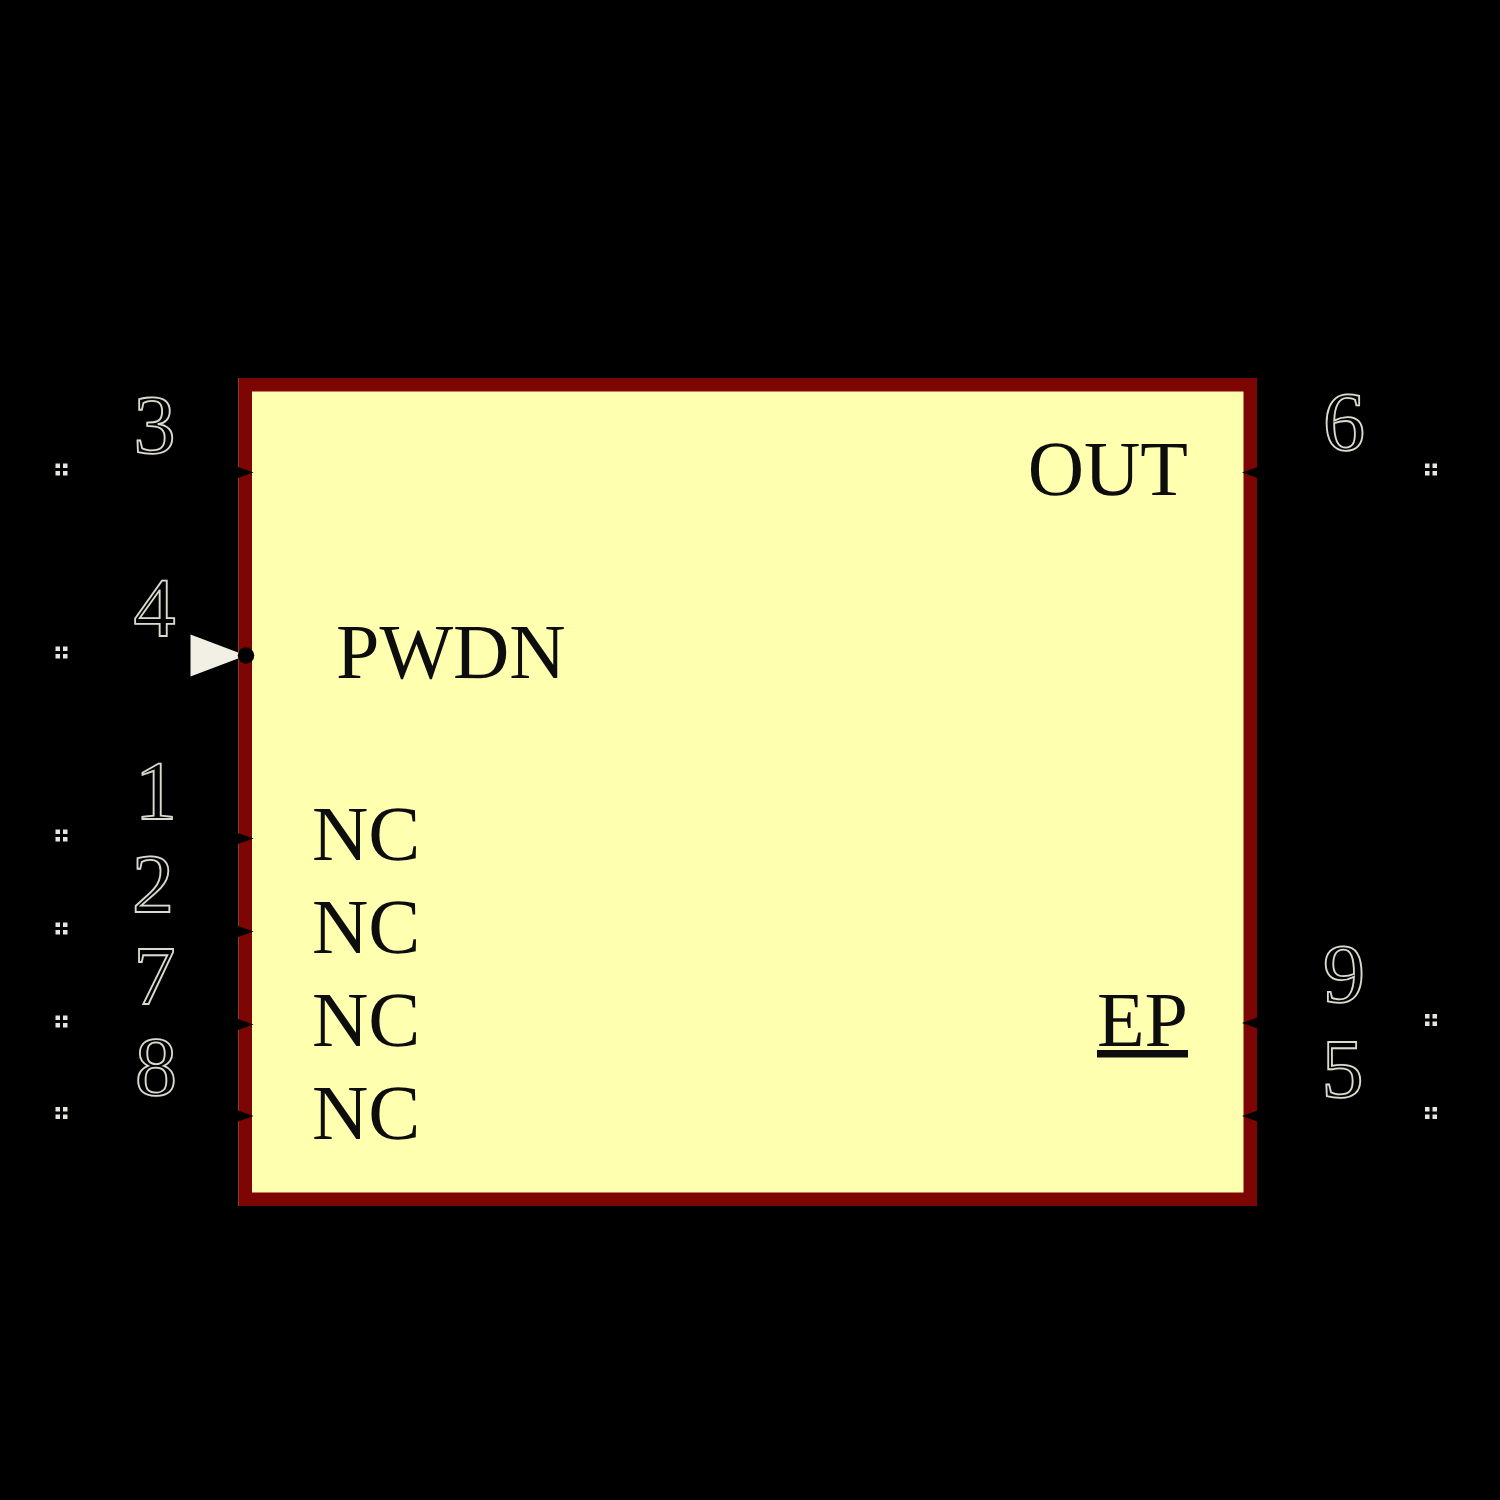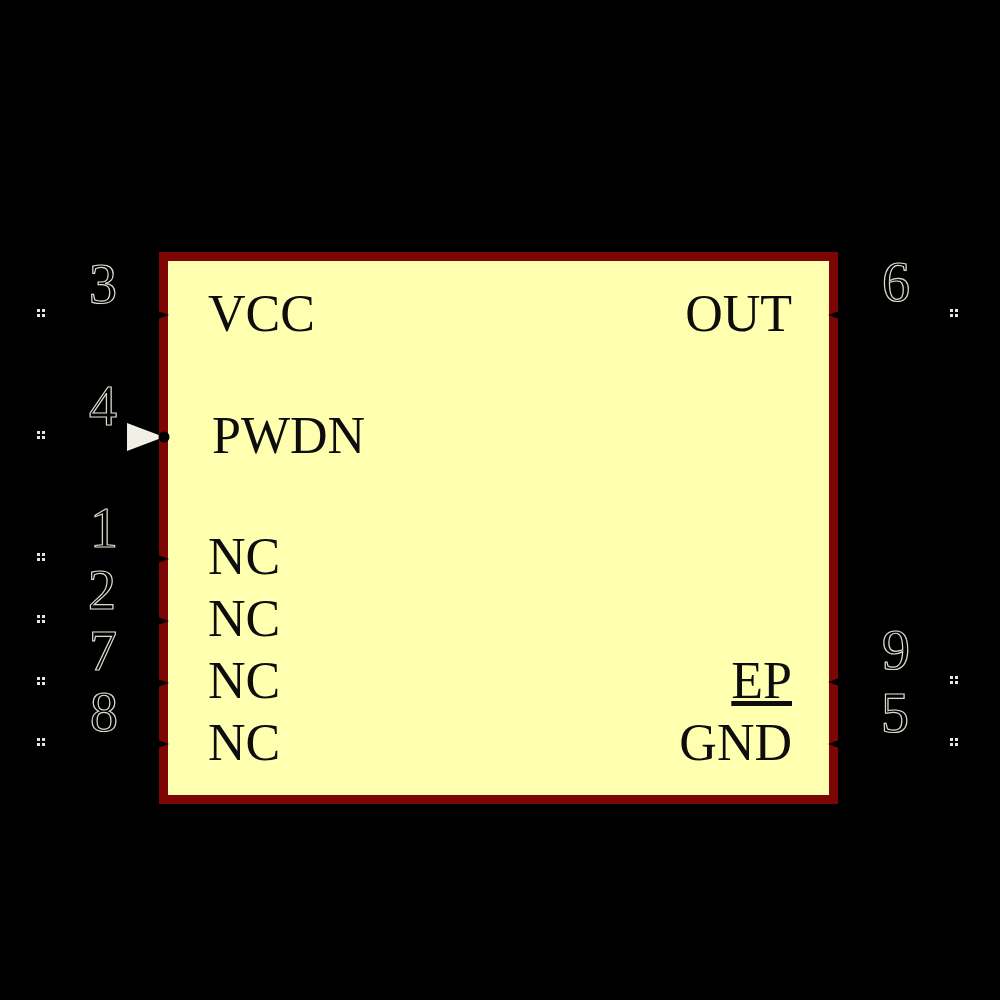--- a/index.html
+++ b/index.html
@@ -81,27 +81,26 @@
 </head>
 <body>
 
 <div class="stage">
 
   <div class="symbol-body"></div>
 
   <div class="pin-num" style="left:103px;top:284px;">3</div>
   <div class="endmark" style="left:41px;top:313px;"></div>
   <div class="tick point-right" style="left:152px;top:315px;"></div>
-  <div class="pin-name" style="left:208px;top:314px;">VCC</div>
 
   <div class="pin-num" style="left:103px;top:406px;">4</div>
   <div class="endmark" style="left:41px;top:435px;"></div>
   <div class="input-arrow" style="left:127px;top:437px;"></div>
   <div class="pin-dot" style="left:164px;top:437px;"></div>
-  <div class="pin-name" style="left:212px;top:436px;">PWDN</div>
+  <div class="pin-name" style="left:224px;top:436px;">PWDN</div>
 
   <div class="pin-num" style="left:104px;top:528px;">1</div>
   <div class="endmark" style="left:41px;top:557px;"></div>
   <div class="tick point-right" style="left:152px;top:559px;"></div>
   <div class="pin-name" style="left:208px;top:557px;">NC</div>
 
   <div class="pin-num" style="left:102px;top:590px;">2</div>
   <div class="endmark" style="left:41px;top:619px;"></div>
   <div class="tick point-right" style="left:152px;top:621px;"></div>
   <div class="pin-name" style="left:208px;top:619px;">NC</div>
@@ -122,15 +121,14 @@
   <div class="pin-name right" style="right:208px;top:314px;">OUT</div>
 
   <div class="pin-num" style="left:896px;top:650px;">9</div>
   <div class="endmark" style="left:954px;top:680px;"></div>
   <div class="tick point-left" style="left:828px;top:682px;"></div>
   <div class="pin-name right" style="right:208px;top:681px;text-decoration:underline;">EP</div>
 
   <div class="pin-num" style="left:895px;top:713px;">5</div>
   <div class="endmark" style="left:954px;top:742px;"></div>
   <div class="tick point-left" style="left:828px;top:744px;"></div>
-  <div class="pin-name right" style="right:208px;top:743px;">GND</div>
 
 </div>
 
 </body></html>

